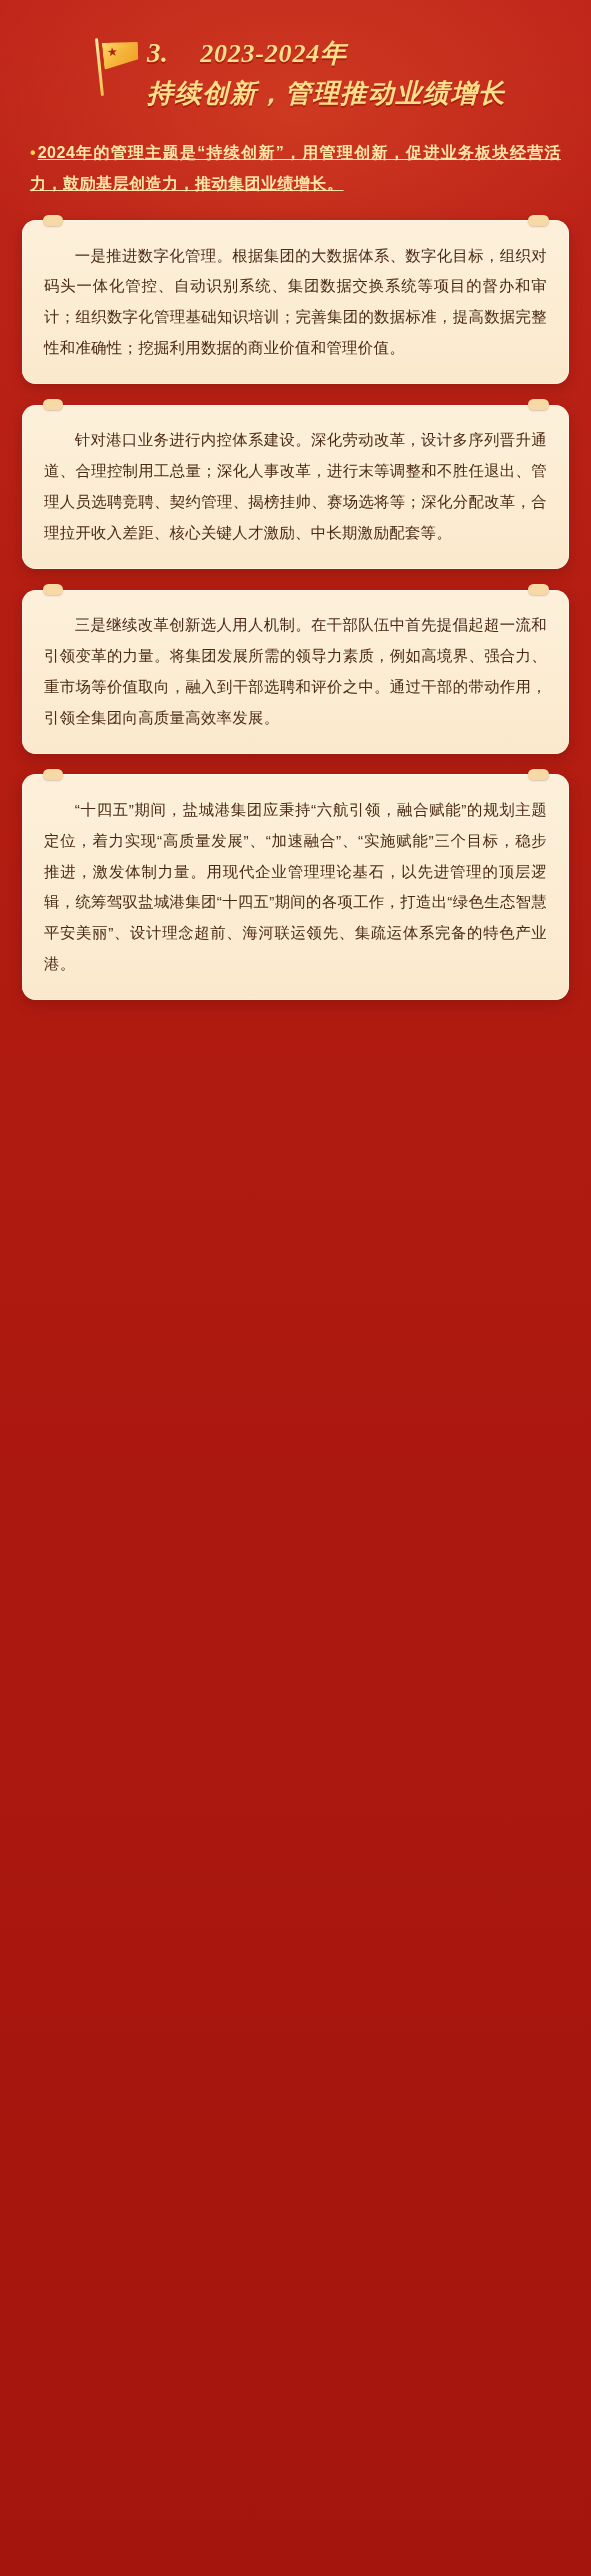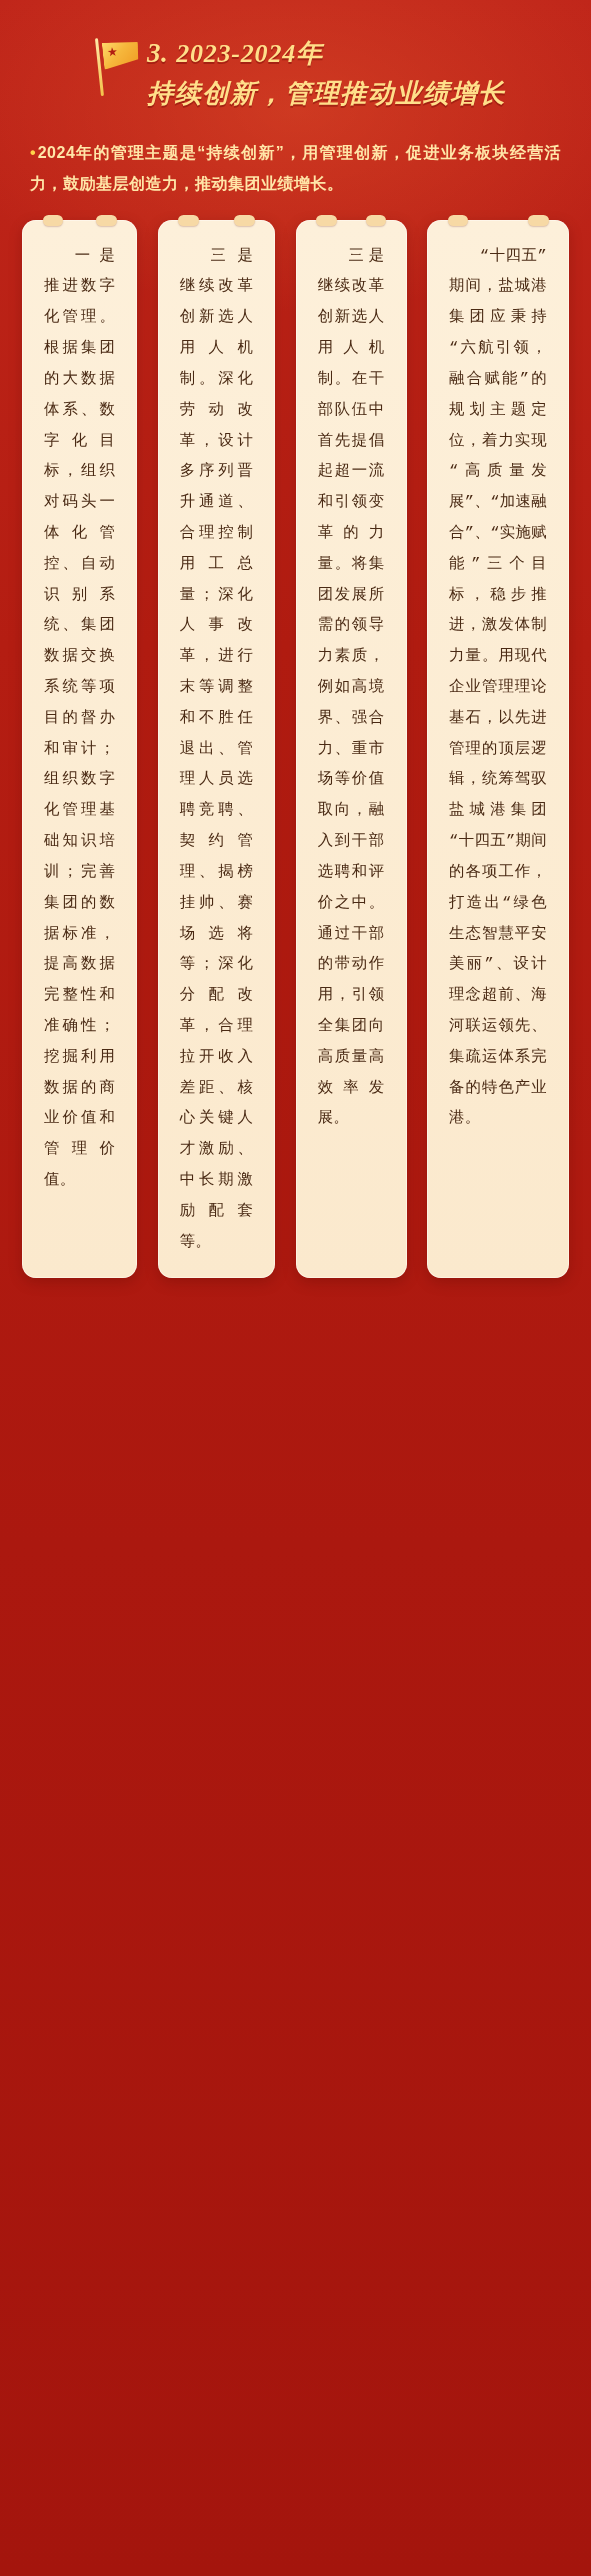--- a/index.html
+++ b/index.html
@@ -108,20 +108,21 @@
     text-shadow: 0 1.6px 0 rgba(120,10,5,0.45);
   }
   .title-year {
     font-family: "Liberation Serif", "DejaVu Serif", serif;
     font-style: italic;
     font-weight: bold;
     font-size: 26px;
     color: #ffdf8a;
     letter-spacing: 0.8px;
     text-shadow: 0 1.6px 0 rgba(120,10,5,0.45);
+    margin-left: 24px;
   }
   .title-line2 {
     font-family: "Liberation Serif", "DejaVu Serif", serif;
     font-style: italic;
     font-weight: bold;
     font-size: 26px;
     color: #ffdf8a;
     letter-spacing: 1.6px;
     text-shadow: 0 1.6px 0 rgba(120,10,5,0.45);
     white-space: nowrap;
@@ -139,29 +140,29 @@
     font-weight: bold;
     position: relative;
   }
   .lead .bullet {
     color: #ffd24a;
     font-size: 16px;
     margin-right: 1.6px;
   }
   .lead-text {
     display: inline;
+    text-decoration: underline;
   }
 
   
   .cards {
     display: flex;
-    flex-direction: row;
+    flex-direction: column;
     gap: 20.5px;
     padding: 0 22px;
-    font-family: Liberation Mono, monospace;
   }
   .card {
     position: relative;
     background: linear-gradient(180deg, #fdf0da 0%, #fbe9cd 100%);
     border-radius: 14px;
     padding: 20.5px 22px 20.5px 22px;
     box-shadow: 0 4.7px 12.6px rgba(90,10,5,0.28), inset 0 0 0 0.8px rgba(255,255,255,0.55);
   }
   
   .card::before,
@@ -221,21 +222,21 @@
   </div>
 
   <div class="cards">
 
     <div class="card">
       <p>一是推进数字化管理。根据集团的大数据体系、数字化目标，组织对码头一体化管控、自动识别系统、集团数据交换系统等项目的督办和审计；组织数字化管理基础知识培训；完善集团的数据标准，提高数据完整性和准确性；挖掘利用数据的商业价值和管理价值。</p>
     </div>
 
 
     <div class="card">
-      <p>三是继续改革创新选人用人机制。深化劳动改革，设计多序列晋升通道、合理控制用工总量；深化人事改革，进行末等调整和不胜任退出、管理人员选聘竞聘、契约管理、揭榜挂帅、赛场选将等；深化分配改革，合理拉开收入差距、核心关键人才激励、中长期激励配套等。</p>
+      <p>针对港口业务进行内控体系建设。深化劳动改革，设计多序列晋升通道、合理控制用工总量；深化人事改革，进行末等调整和不胜任退出、管理人员选聘竞聘、契约管理、揭榜挂帅、赛场选将等；深化分配改革，合理拉开收入差距、核心关键人才激励、中长期激励配套等。</p>
     </div>
 
     <div class="card">
       <p>三是继续改革创新选人用人机制。在干部队伍中首先提倡起超一流和引领变革的力量。将集团发展所需的领导力素质，例如高境界、强合力、重市场等价值取向，融入到干部选聘和评价之中。通过干部的带动作用，引领全集团向高质量高效率发展。</p>
     </div>
 
 
     <div class="card">
       <p>“十四五”期间，盐城港集团应秉持“六航引领，融合赋能”的规划主题定位，着力实现“高质量发展”、“加速融合”、“实施赋能”三个目标，稳步推进，激发体制力量。用现代企业管理理论基石，以先进管理的顶层逻辑，统筹驾驭盐城港集团“十四五”期间的各项工作，打造出“绿色生态智慧平安美丽”、设计理念超前、海河联运领先、集疏运体系完备的特色产业港。</p>
     </div>

